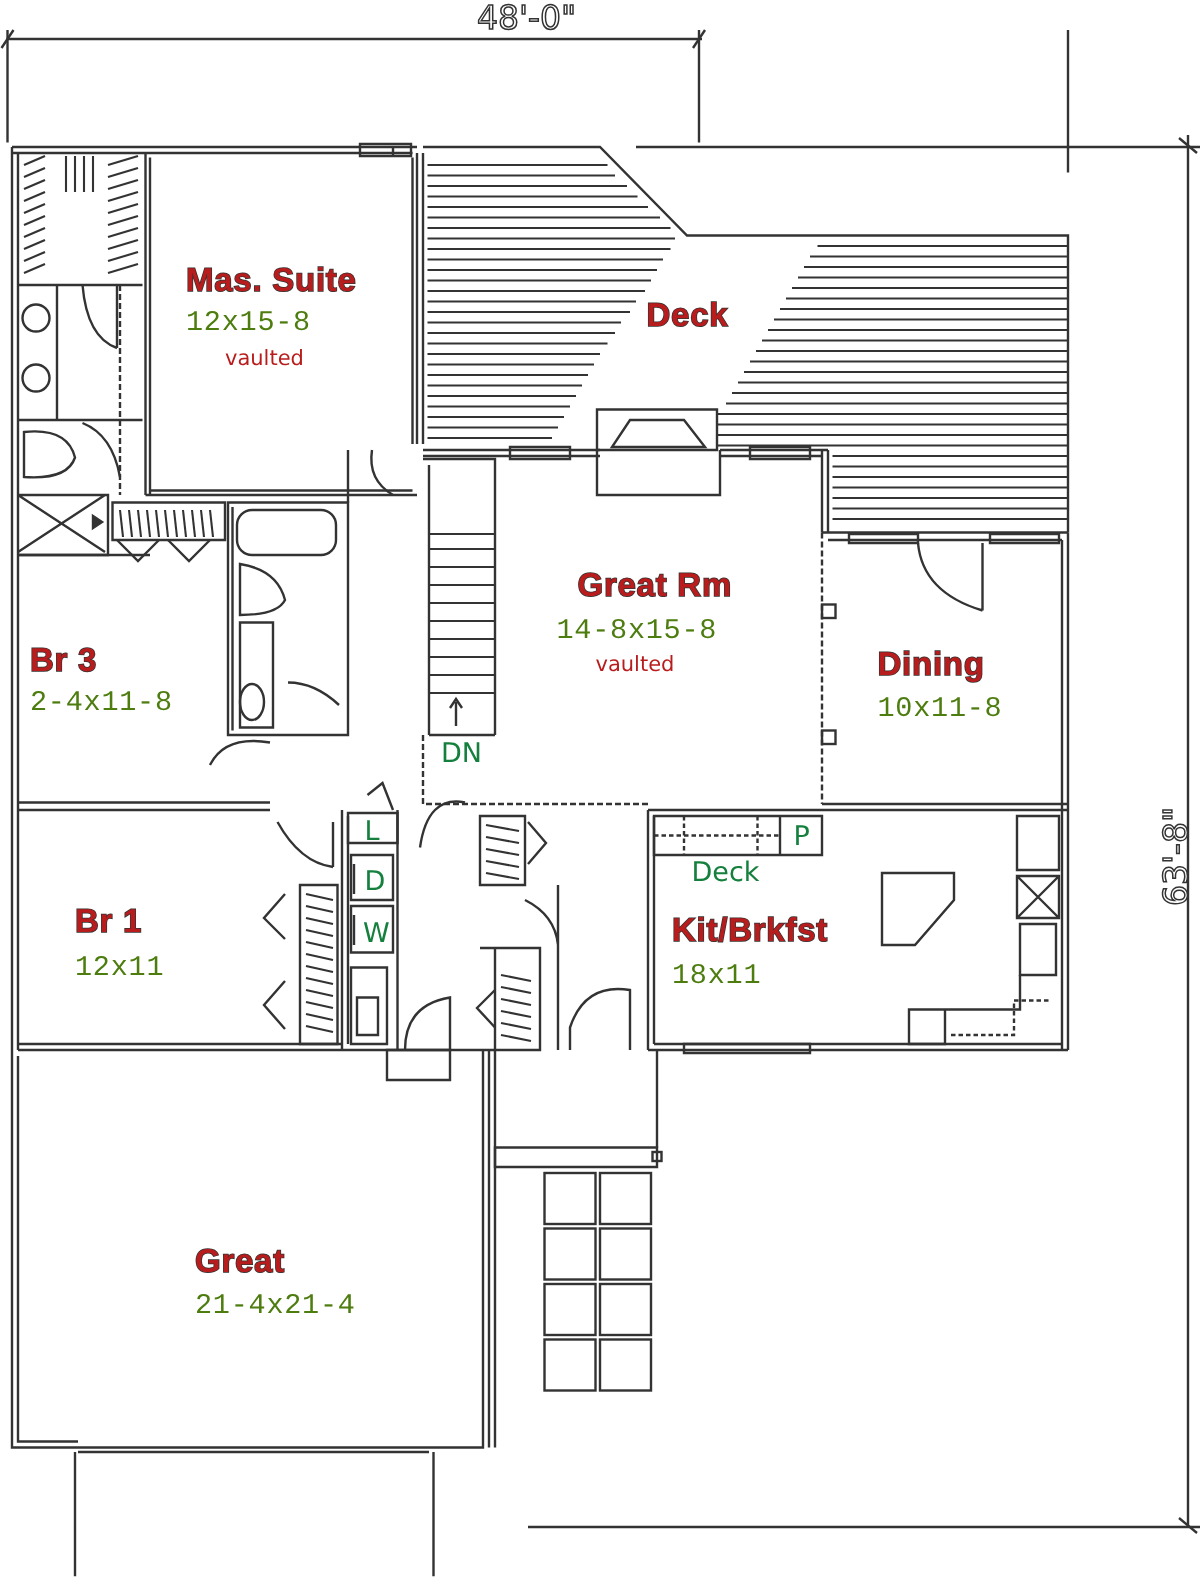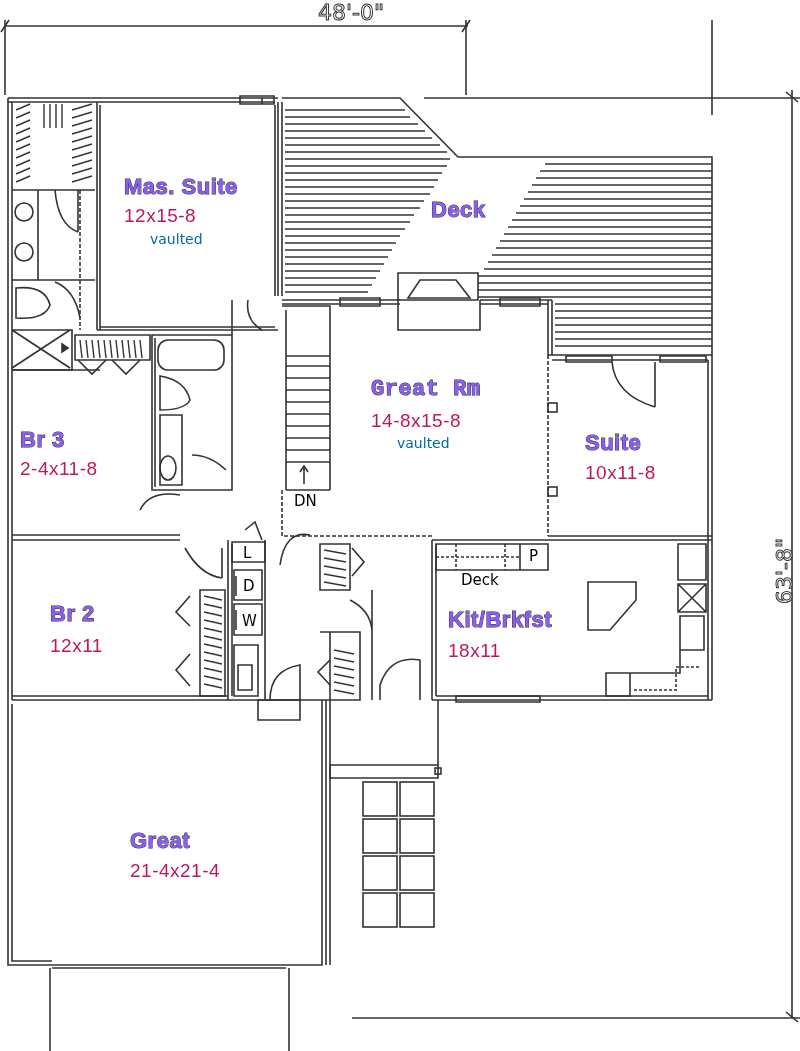--- a/index.html
+++ b/index.html
@@ -1,22 +1,22 @@
 <!DOCTYPE html>
 <html><head>
 <meta charset="utf-8">
 <style>
   html, body { margin:0; padding:0; background:#fff; }
   body { width:800px; height:1051px; position:relative; overflow:hidden; font-family:"Liberation Sans", sans-serif; }
   svg.plan { position:absolute; left:0; top:0; }
   .lbl { position:absolute; color:#222; white-space:nowrap; line-height:1; }
-  .title { font-size:22px; font-weight:bold; color:#8b5cf6; -webkit-text-stroke:1px #333; paint-order:stroke fill; letter-spacing:0.5px; }
-  .dim { font-size:19px; color:#be185d; font-family:Liberation Sans, sans-serif; font-weight:normal; letter-spacing:0.5px; }
-  .note { font-size:14px; color:#0369a1; font-family:"DejaVu Sans", sans-serif; }
-  .small { font-size:15px; color:#000000; font-family:"DejaVu Sans", sans-serif; }
+  .title { font-size:22px; font-weight:bold; color:#b91c1c; -webkit-text-stroke:1px #333; paint-order:stroke fill; letter-spacing:0.5px; }
+  .dim { font-size:19px; color:#4d7c0f; font-family:Liberation Mono, monospace; font-weight:normal; letter-spacing:0.5px; }
+  .note { font-size:14px; color:#b91c1c; font-family:"DejaVu Sans", sans-serif; }
+  .small { font-size:18px; color:#15803d; font-family:"DejaVu Sans", sans-serif; }
   .overall { font-size:22px; color:#fff; -webkit-text-stroke:1px #333; font-family:"DejaVu Sans", sans-serif; }
   .vert { transform:rotate(-90deg); transform-origin:center; }
 </style>
 </head>
 <body>
 
 <svg class="plan" width="800" height="1051" viewBox="0 0 800 1051" xmlns="http://www.w3.org/2000/svg">
   <g stroke="#333" stroke-width="1.6" fill="none">
 
     <line x1="5" y1="26" x2="468" y2="26"></line>
@@ -268,31 +268,31 @@
 
 <div class="lbl overall" style="left:318px;top:2px;">48'-0"</div>
 <div class="lbl overall vert" style="left:752px;top:560px;">63'-8"</div>
 
 <div class="lbl title" style="left:124px;top:176px;">Mas. Suite</div>
 <div class="lbl dim" style="left:124px;top:206px;">12x15-8</div>
 <div class="lbl note" style="left:150px;top:232px;">vaulted</div>
 
 <div class="lbl title" style="left:431px;top:199px;text-align:center;">Deck</div>
 
-<div class="lbl title" style="left:371px;top:379px;font-family:Liberation Mono, monospace;">Great Rm</div>
+<div class="lbl title" style="left:385px;top:379px;">Great Rm</div>
 <div class="lbl dim" style="left:371px;top:411px;">14-8x15-8</div>
 <div class="lbl note" style="left:397px;top:436px;">vaulted</div>
 
-<div class="lbl title" style="left:585px;top:432px;">Suite</div>
+<div class="lbl title" style="left:585px;top:432px;">Dining</div>
 <div class="lbl dim" style="left:585px;top:463px;">10x11-8</div>
 
 <div class="lbl title" style="left:20px;top:429px;">Br 3</div>
 <div class="lbl dim" style="left:20px;top:459px;">2-4x11-8</div>
 
-<div class="lbl title" style="left:50px;top:603px;">Br 2</div>
+<div class="lbl title" style="left:50px;top:603px;">Br 1</div>
 <div class="lbl dim" style="left:50px;top:636px;">12x11</div>
 
 <div class="lbl title" style="left:448px;top:609px;">Kit/Brkfst</div>
 <div class="lbl dim" style="left:448px;top:641px;">18x11</div>
 
 <div class="lbl title" style="left:130px;top:830px;">Great</div>
 <div class="lbl dim" style="left:130px;top:861px;">21-4x21-4</div>
 
 <div class="lbl small" style="left:294px;top:494px;">DN</div>
 <div class="lbl small" style="left:461px;top:573px;">Deck</div>

